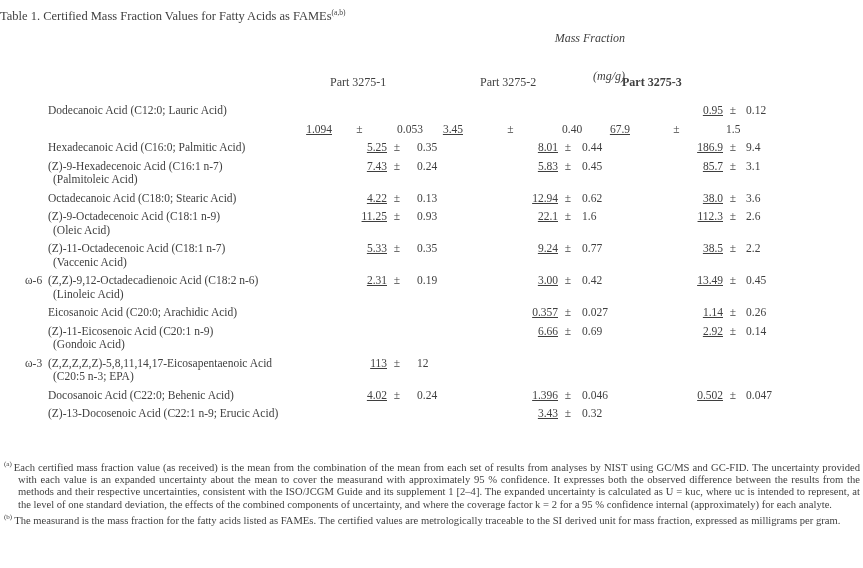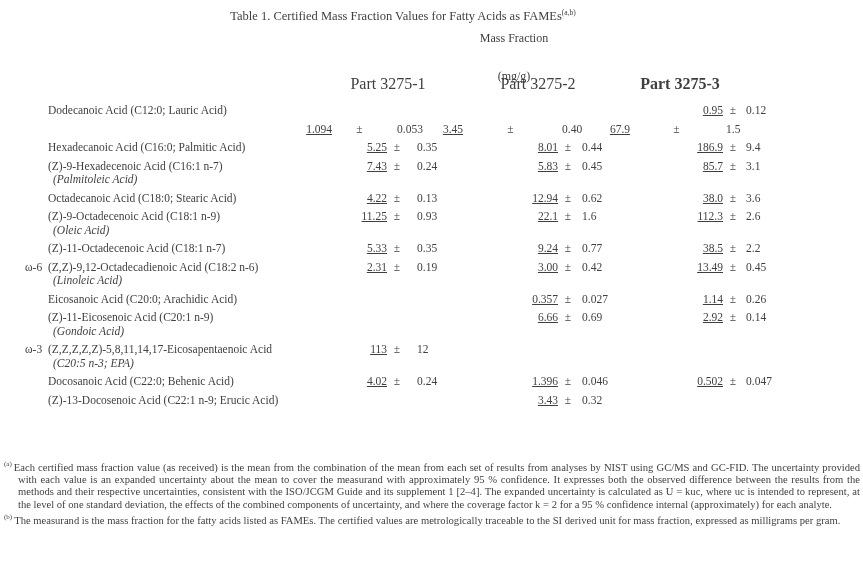--- a/index.html
+++ b/index.html
@@ -10,39 +10,39 @@
     background: #ffffff;
     font-family: "Liberation Serif", serif;
     color: #3f3f3f;
     overflow: hidden;
   }
   .title {
     position: absolute;
     top: 8px;
     left: 0;
     width: 806px;
-    text-align: center;
     font-size: 12.5px;
   }
   .title sup { font-size: 7.5px; }
   .mf-label, .unit-label {
     position: absolute;
-    left: 424px;
+    left: 445px;
     width: 180px;
-    text-align: center;
+    text-align: right;
     font-size: 12px;
+    font-style: italic;
   }
   .mf-label { top: 31px; }
   .unit-label { top: 45px; margin-top: 24px; }
   .colhead {
     position: absolute;
     top: 75px;
     width: 116px;
-    text-align: center;
-    font-size: 16px;
+    text-align: left;
+    font-size: 12px;
   }
   .colhead.h1 { left: 330px; }
   .colhead.h2 { left: 480px; }
   .colhead.h3 { left: 622px; font-weight: bold; }
   .tbody {
     position: absolute;
     left: 25px;
     top: 104px;
     width: 778px;
     font-size: 11.5px;
@@ -53,21 +53,21 @@
     line-height: 13.5px;
     margin-bottom: 5px;
   }
   .row.mt4 { margin-top: 4px; }
   .c { white-space: nowrap; }
   .c.v  { text-align: right; text-decoration: underline; }
   .c.pm { text-align: center; }
   .c.u1 { padding-left: 10px; }
   .c.u2 { padding-left: 4px; }
   .c.u3 { padding-left: 3px; }
-  .nm .l2 { padding-left: 5px; font-style: italic; }
+  .nm .l2 { padding-left: 5px; }
   .footnotes {
     position: absolute;
     left: 4px;
     top: 458px;
     width: 856px;
     font-size: 10.6px;
     line-height: 12.4px;
   }
   .fn {
     text-align: justify;
@@ -187,20 +187,21 @@
         <div class="c u2">1.6</div>
       <div class="c v">112.3</div>
         <div class="c pm">±</div>
         <div class="c u3">2.6</div>
     </div>
 
     <div class="row">
       <div class="c om"></div>
       <div class="c nm">
           <div class="l1">(Z)-11-Octadecenoic Acid (C18:1 n-7)</div>
+          <div class="l2">(Vaccenic Acid)</div>
         </div>
       <div class="c v">5.33</div>
         <div class="c pm">±</div>
         <div class="c u1">0.35</div>
       <div class="c v">9.24</div>
         <div class="c pm">±</div>
         <div class="c u2">0.77</div>
       <div class="c v">38.5</div>
         <div class="c pm">±</div>
         <div class="c u3">2.2</div>

